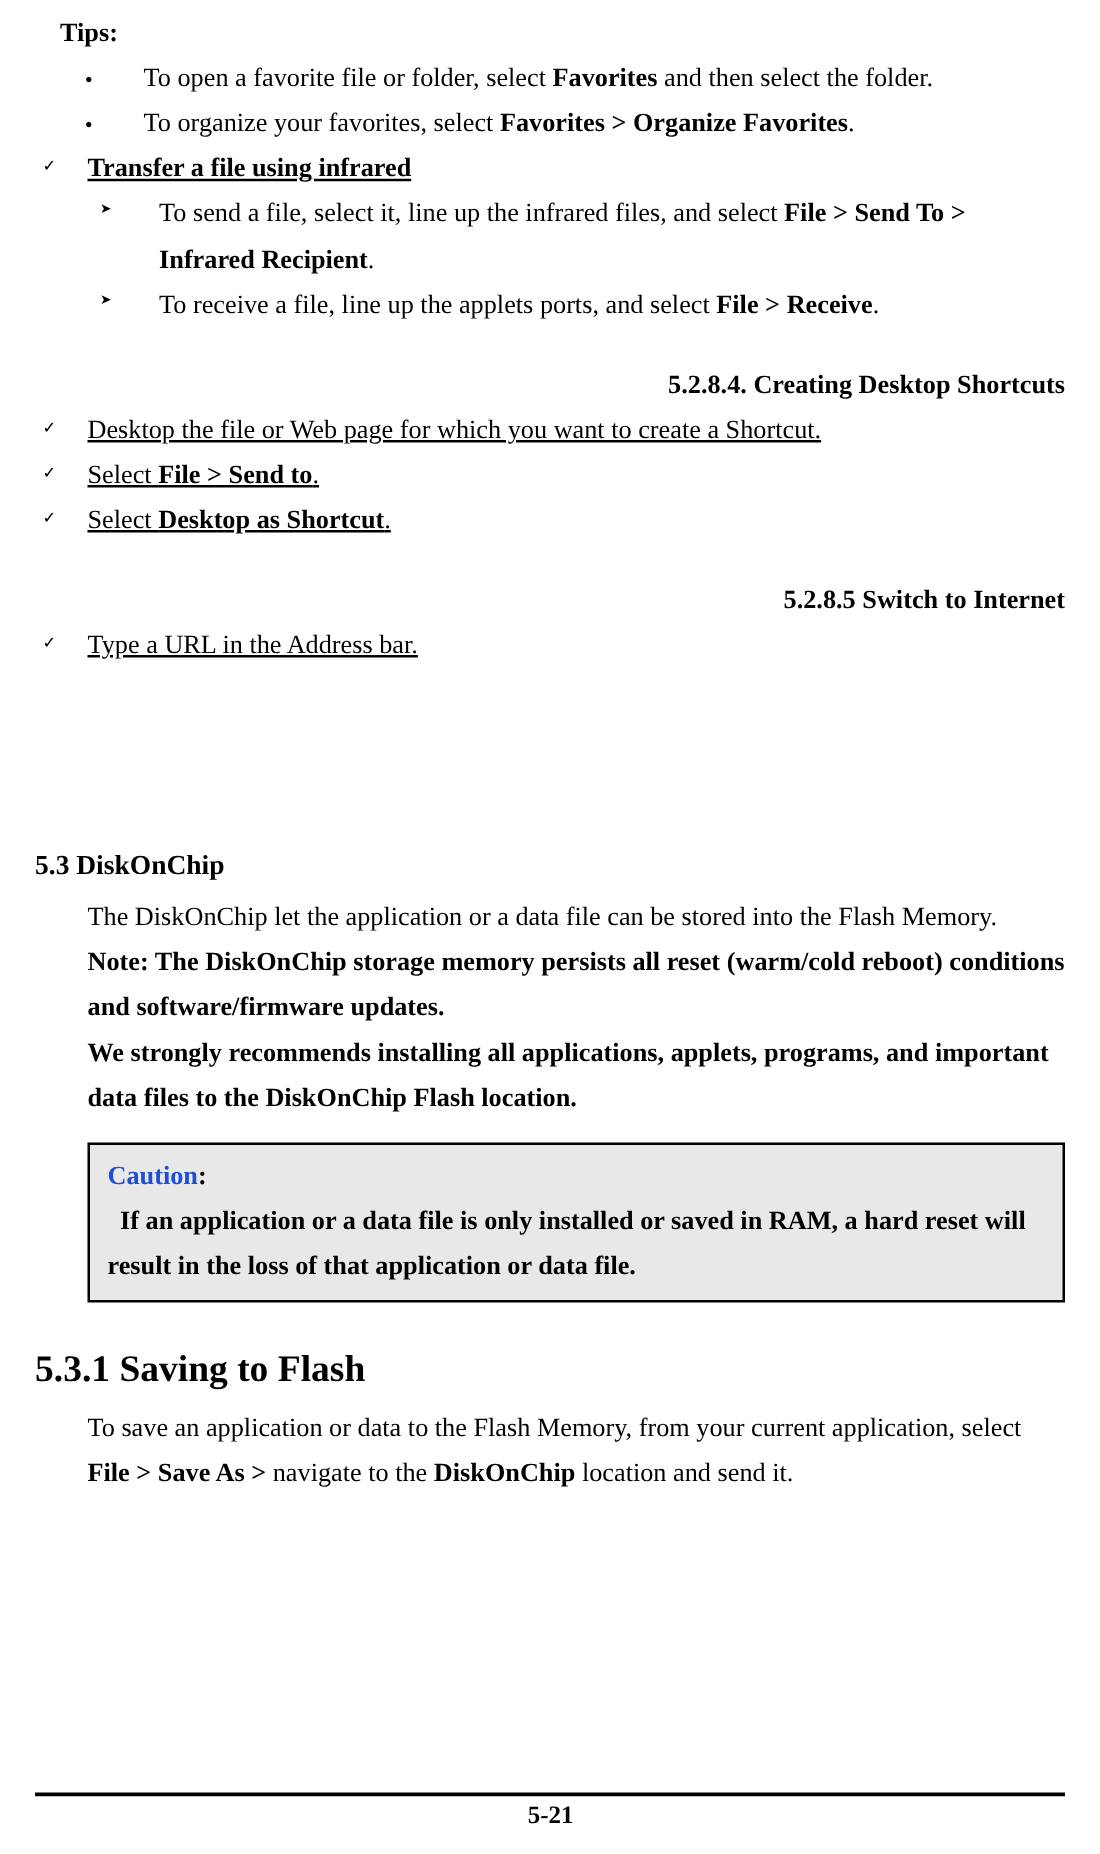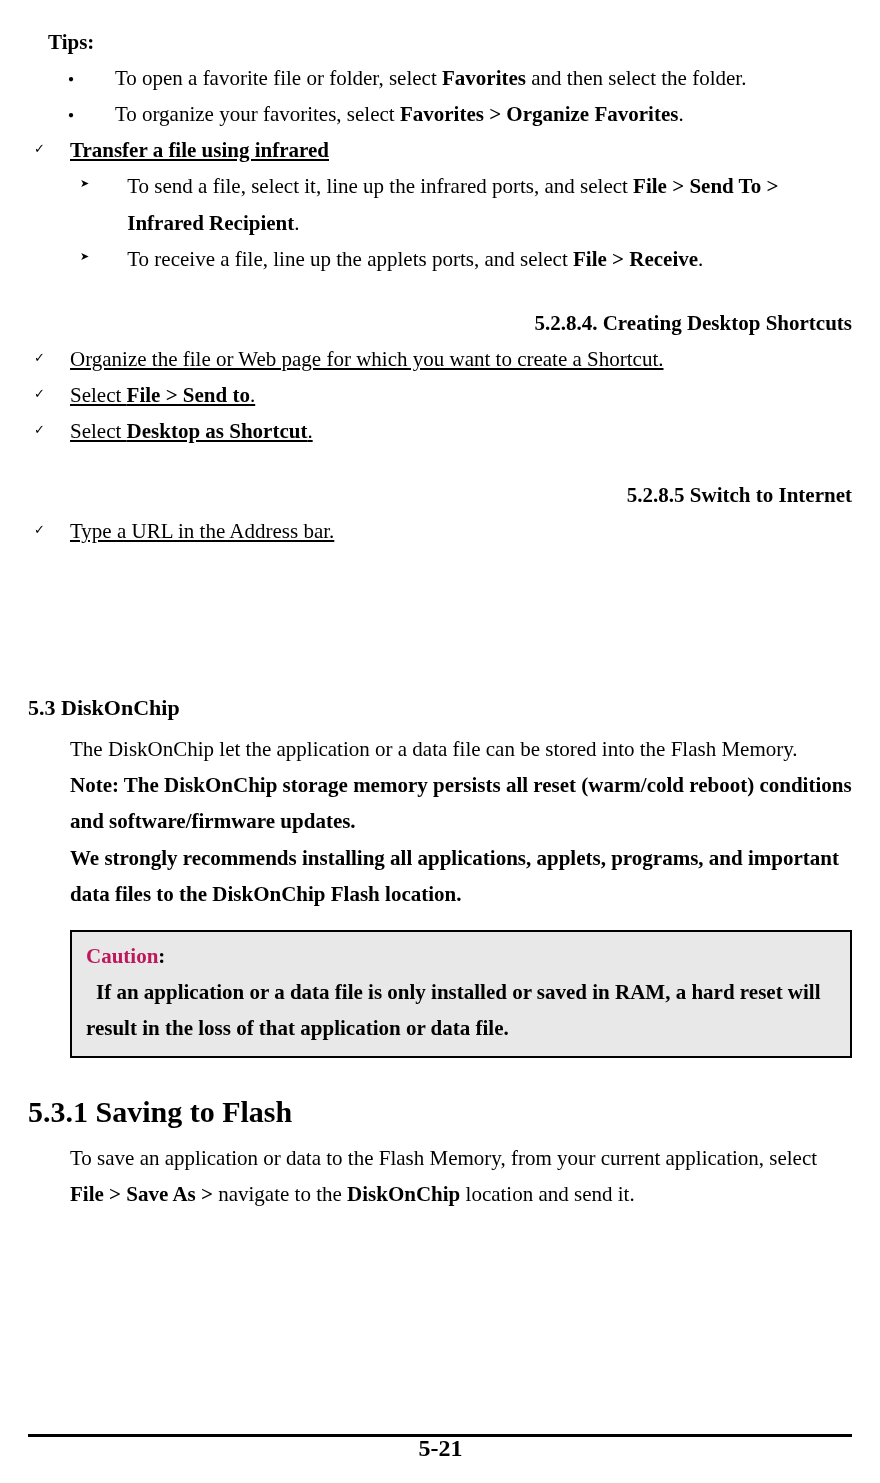--- a/index.html
+++ b/index.html
@@ -12,21 +12,21 @@
   .page {
     width: 880px;
     min-height: 1483px;
     box-sizing: border-box;
     padding: 8px 28px 20px 28px;
     position: relative;
     font-size: 21px;
     line-height: 1.72;
   }
   .bold { font-weight: bold; }
-  .tips { margin-left: 20px; margin-top: 16px; }
+  .tips { margin-left: 20px; margin-top: 0; }
   .dot-list { list-style: none; padding-left: 0; margin: 0 0 0 40px; }
   .dot-list li::before {
     content: "●";
     font-size: 10px;
     display: inline-block;
     width: 42px;
     position: relative;
     top: -3px;
   }
   .check-list { list-style: none; padding-left: 0; margin: 0 0 0 6px; }
@@ -65,38 +65,38 @@
   .h2  { font-size: 22px; font-weight: bold; margin-top: 140px; margin-bottom: 4px;}
   .h3  { font-size: 30px; font-weight: bold; margin-top: 28px; margin-bottom: 2px;}
   .body-block { margin-left: 42px; }
   .caution-box {
     border: 2px solid #000;
     background: #e8e8e8;
     margin: 18px 0 18px 42px;
     padding: 6px 14px 10px 14px;
     font-weight: bold;
   }
-  .caution-word { color: #be185d; }
+  .caution-word { color: #1d4ed8; }
   .footer-rule {
     border: none;
     border-top: 3px solid #000;
     margin: 0;
     position: absolute;
     bottom: 46px;
     left: 28px;
     right: 28px;
   }
   .page-num {
     position: absolute;
     bottom: 14px;
     left: 1px;
     right: 0;
     text-align: center;
     font-weight: bold;
-    font-size: 24px;
+    font-size: 20px;
   }
 </style>
 </head>
 <body>
 
 <div class="page">
 
   <div class="tips bold">Tips:</div>
 
   <ul class="dot-list">
@@ -108,33 +108,33 @@
     </li>
   </ul>
 
   <ul class="check-list">
     <li><span class="txt bold">Transfer a file using infrared</span></li>
   </ul>
 
   <ul class="sub-list">
     <li>
       <span class="txt">
-        <span>To send a file, select it, line up the infrared ports, and select </span><span class="bold">File &gt; Send To &gt; Infrared Recipient</span><span>.</span>
+        <span>To send a file, select it, line up the infrared files, and select </span><span class="bold">File &gt; Send To &gt; Infrared Recipient</span><span>.</span>
       </span>
     </li>
     <li>
       <span class="txt">
         <span>To receive a file, line up the applets ports, and select </span><span class="bold">File &gt; Receive</span><span>.</span>
       </span>
     </li>
   </ul>
 
   <div class="section-num">5.2.8.4. Creating Desktop Shortcuts</div>
   <ul class="check-list">
-    <li><span class="txt">Organize the file or Web page for which you want to create a Shortcut.</span></li>
+    <li><span class="txt">Desktop the file or Web page for which you want to create a Shortcut.</span></li>
     <li><span class="txt">
       <span>Select </span><span class="bold">File &gt; Send to</span><span>.</span>
     </span></li>
     <li><span class="txt">
       <span>Select </span><span class="bold">Desktop as Shortcut</span><span>.</span>
     </span></li>
   </ul>
 
   <div class="section-num">5.2.8.5 Switch to Internet</div>
   <ul class="check-list">

